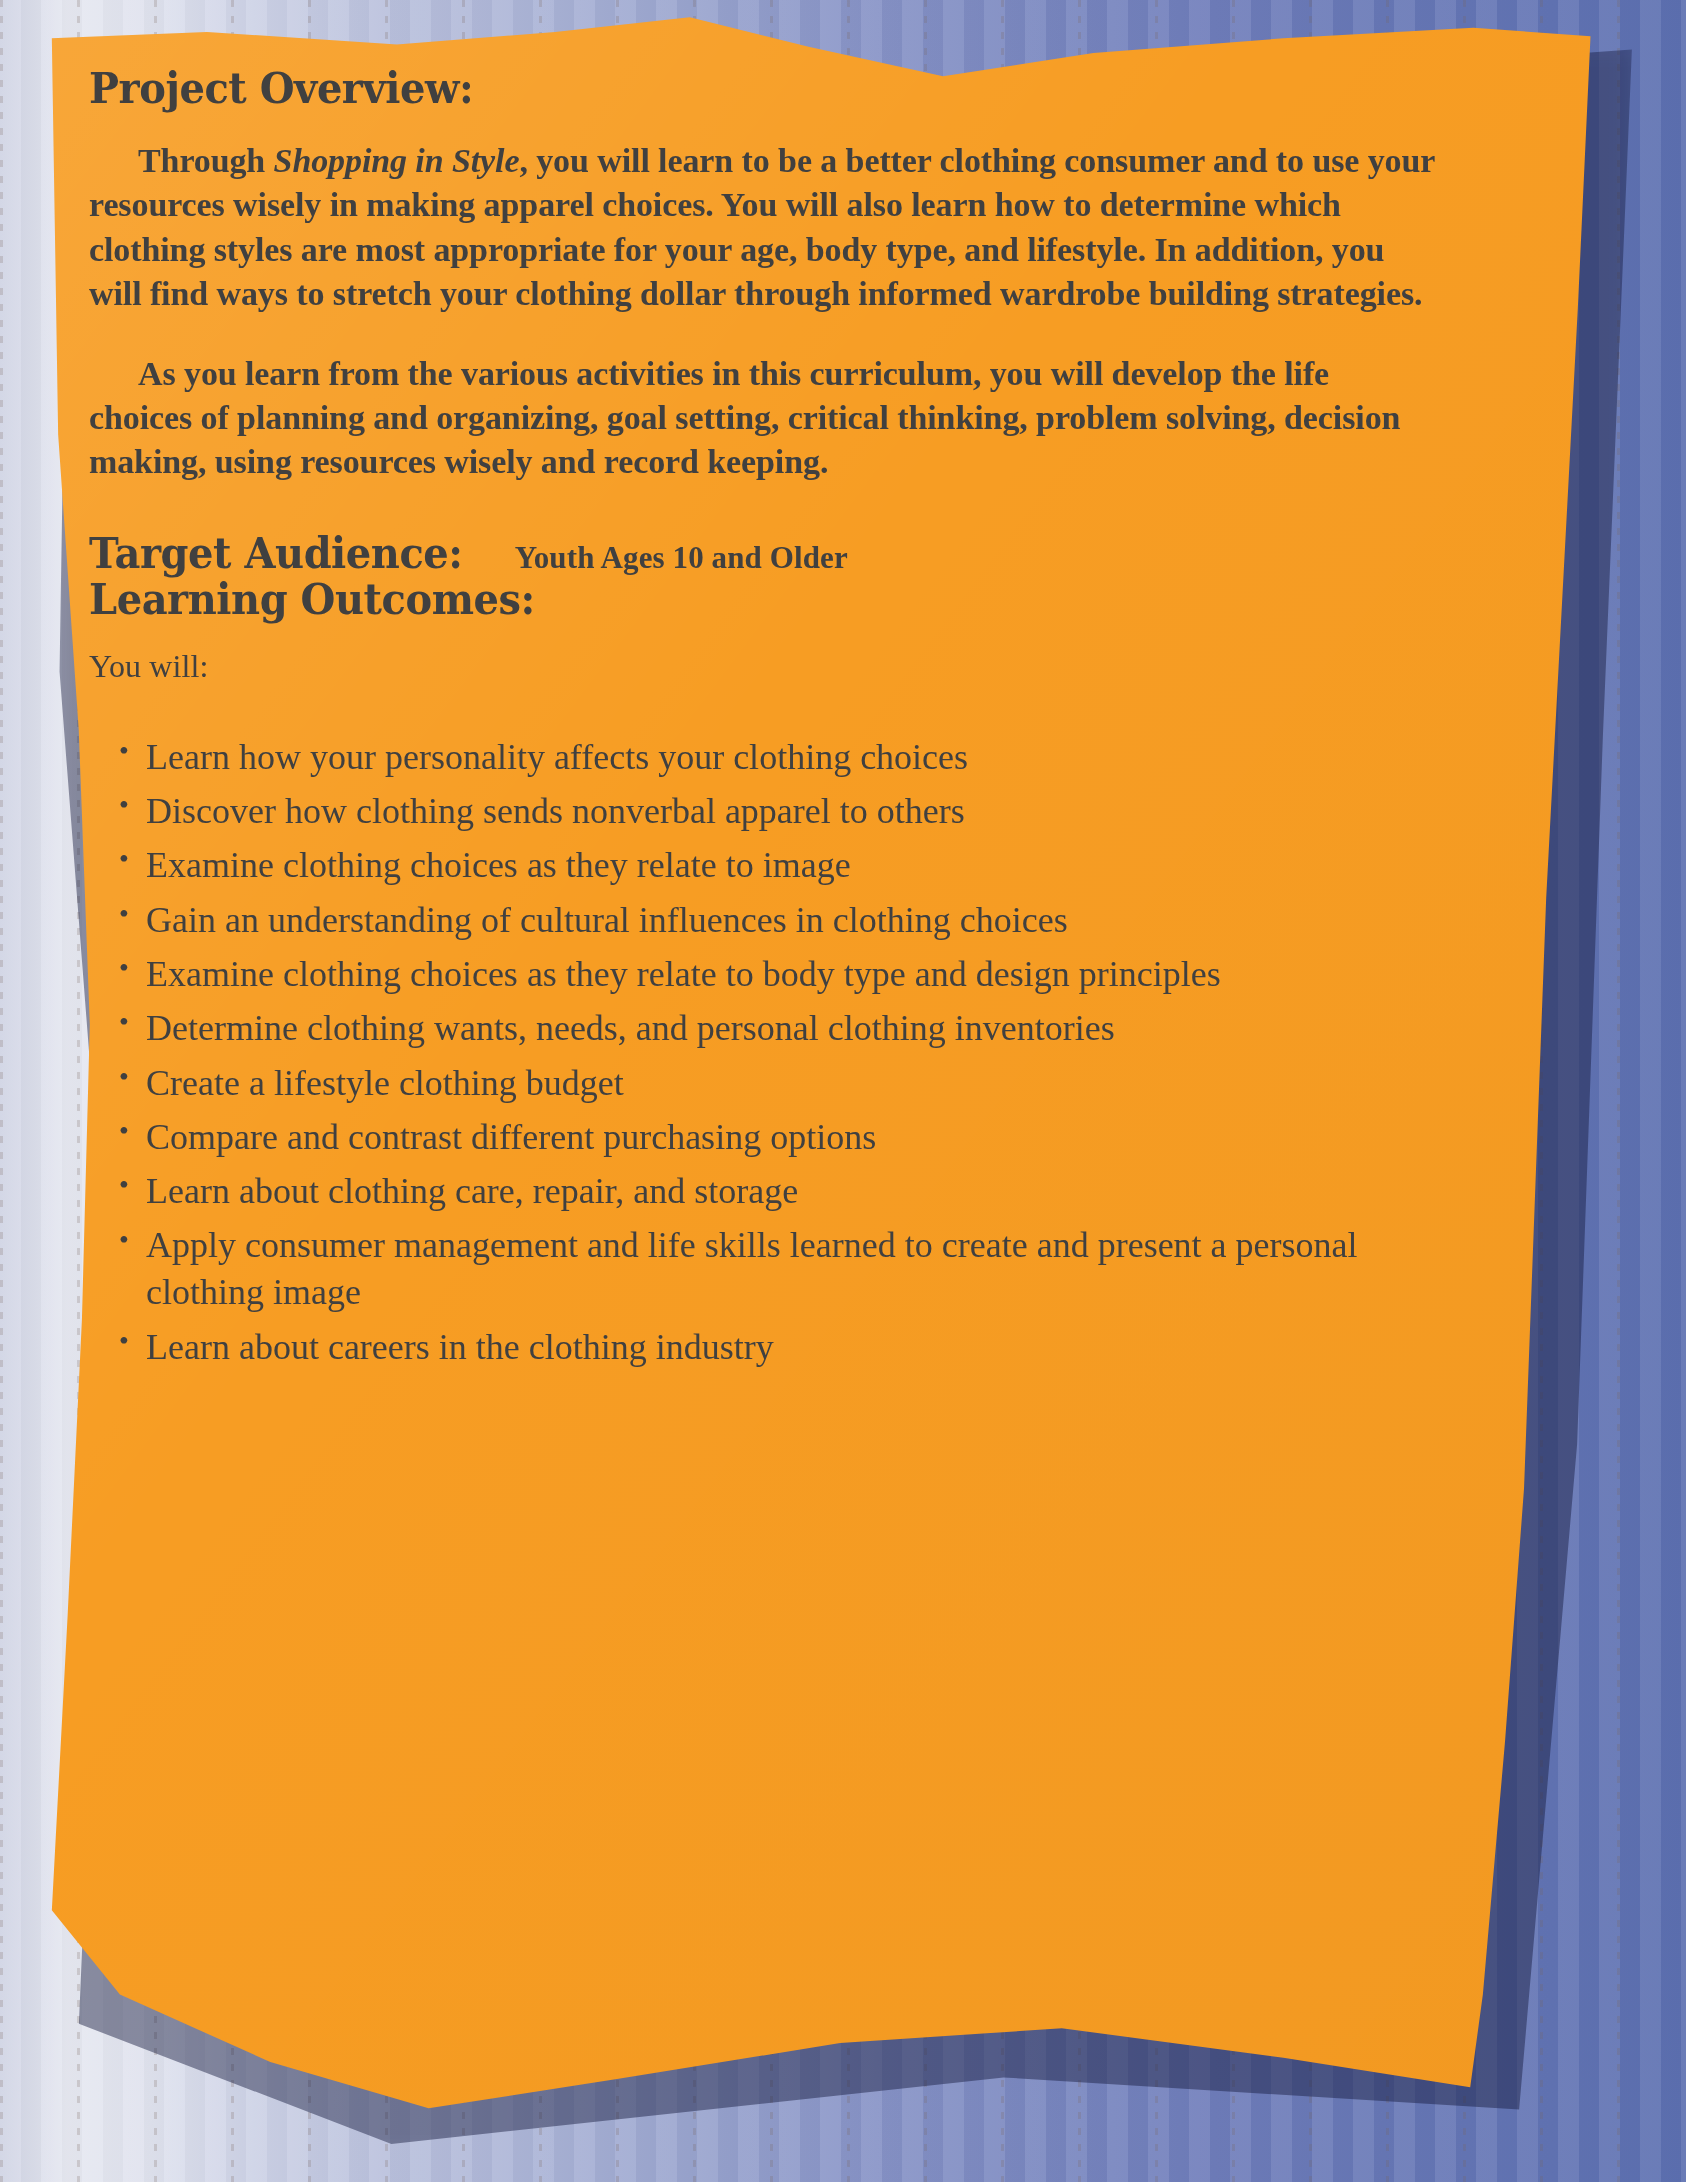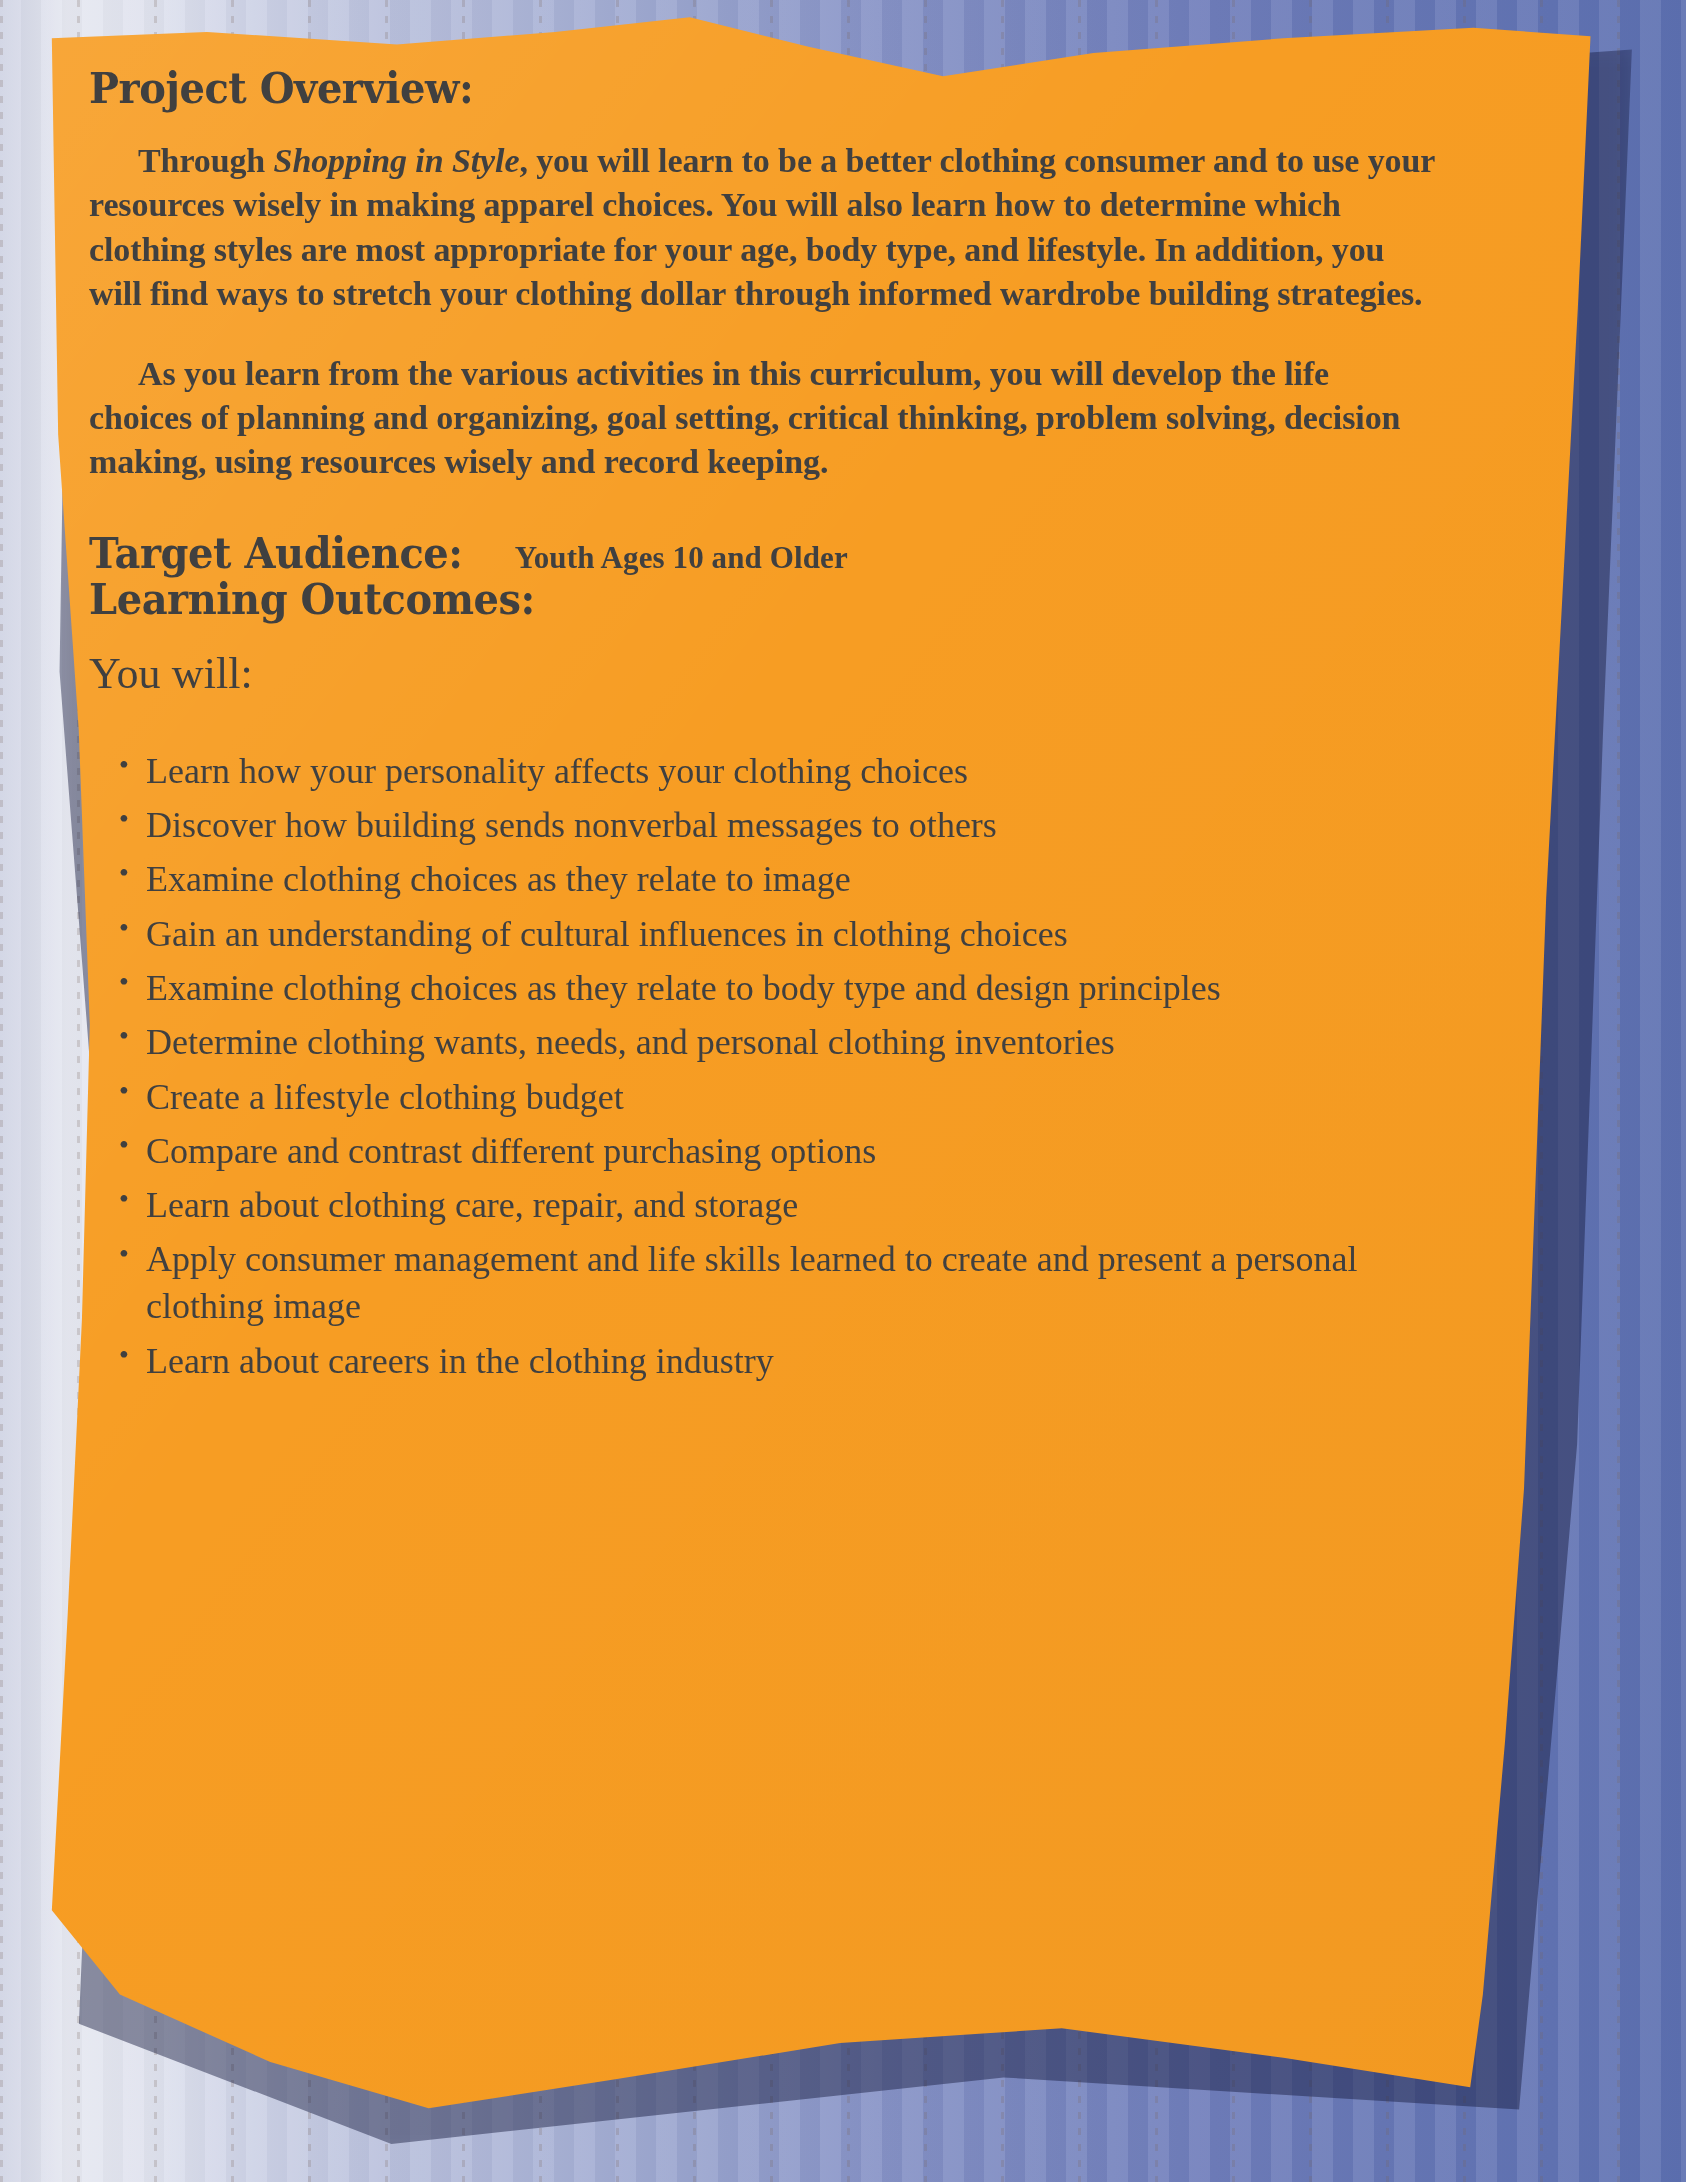--- a/index.html
+++ b/index.html
@@ -157,21 +157,21 @@
     font-family: "Liberation Serif", serif;
     font-weight: 700;
     font-size: 31px;
     letter-spacing: 0.1px;
   }
   .outcomes-heading {
     margin-top: 5.6px;
   }
   .youwill {
     font-family: "Liberation Serif", serif;
-    font-size: 44px;
+    font-size: 32px;
     margin: 26px 0 0 0;
     letter-spacing: 0.1px;
   }
   ul.outcomes {
     list-style: none;
     margin: 49px 0 0 0;
     padding: 0 0 0 28px;
     font-family: "Liberation Serif", serif;
     font-size: 36px;
     line-height: 1.30;
@@ -217,21 +217,21 @@
       <h1 class="heading tight">Target Audience:</h1>
       <span class="audience-value">Youth Ages 10 and Older</span>
     </div>
 
     <h1 class="heading tight outcomes-heading">Learning Outcomes:</h1>
 
     <p class="youwill">You will:</p>
 
     <ul class="outcomes" id="outcomes-list">
         <li>Learn how your personality affects your clothing choices</li>
-        <li>Discover how building sends nonverbal messages to others</li>
+        <li>Discover how clothing sends nonverbal apparel to others</li>
         <li>Examine clothing choices as they relate to image</li>
         <li>Gain an understanding of cultural influences in clothing choices</li>
         <li>Examine clothing choices as they relate to body type and design principles</li>
         <li>Determine clothing wants, needs, and personal clothing inventories</li>
         <li>Create a lifestyle clothing budget</li>
         <li>Compare and contrast different purchasing options</li>
         <li>Learn about clothing care, repair, and storage</li>
         <li>Apply consumer management and life skills learned to create and present a personal clothing image</li>
         <li>Learn about careers in the clothing industry</li>
       </ul>

